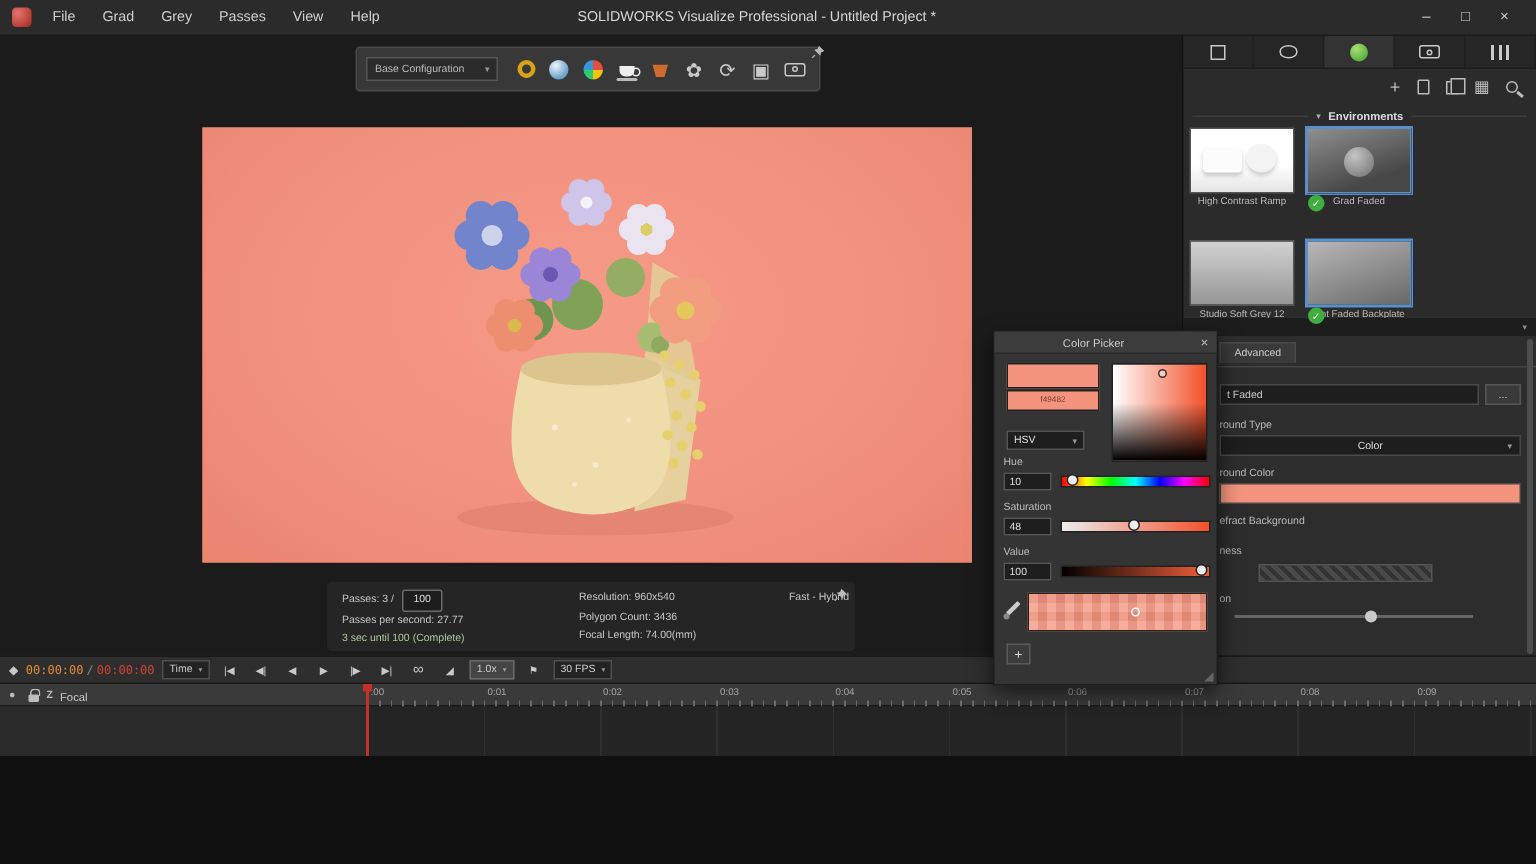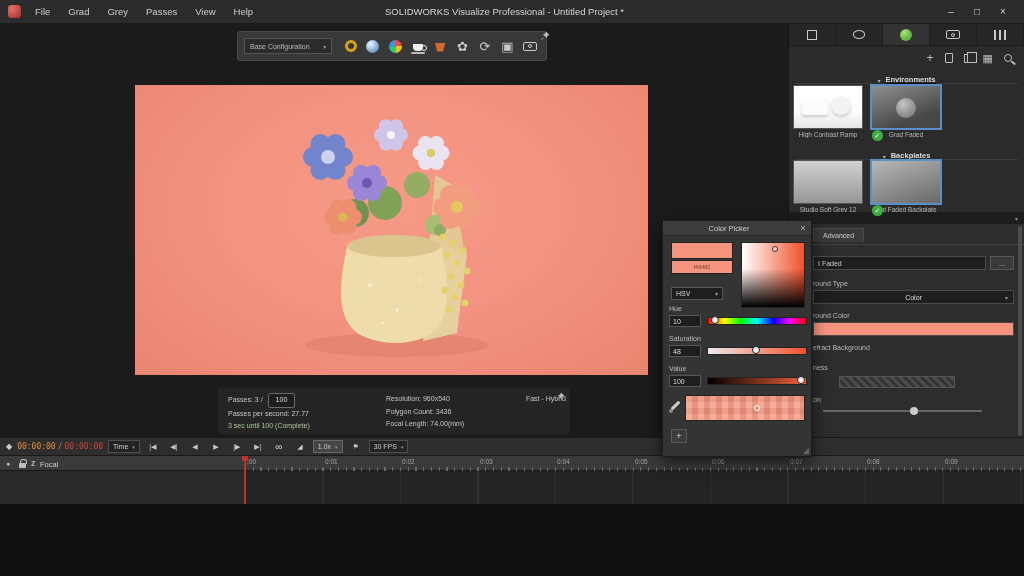--- a/index.html
+++ b/index.html
@@ -67,21 +67,21 @@
   .icon-row { position:absolute; left:0; top:22px; width:100%; height:24px; display:flex; align-items:center;
               justify-content:flex-end; gap:11px; padding-right:12px; color:#bdbdbd; }
   .plus { font-size:12px; line-height:1; }
   .i-doc { width:8px; height:10px; border:1px solid #bdbdbd; border-radius:1px; }
   .i-copy { position:relative; width:8px; height:9px; border:1px solid #bdbdbd; }
   .i-copy:after { content:""; position:absolute; left:2px; top:-3px; width:8px; height:9px; border:1px solid #bdbdbd; background:#2b2b2b; }
   .i-grid { font-size:11px; line-height:1; }
   .i-search { position:relative; width:8px; height:8px; border:1.5px solid #bdbdbd; border-radius:50%; }
   .i-search:after { content:""; position:absolute; left:6px; top:7px; width:5px; height:1.5px; background:#bdbdbd; transform:rotate(40deg); }
 
-  .sec-head { position:absolute; left:0; width:100%; height:14px; display:flex; align-items:flex-end; gap:5px; padding:0 6px;text-decoration:underline; }
+  .sec-head { position:absolute; left:0; width:100%; height:14px; display:flex; align-items:center; gap:5px; padding:0 6px; }
   .sec-head .ln { flex:1; height:1px; background:#3d3d3d; }
   .sec-head .tt { font-size:7.5px; font-weight:bold; color:#ddd; white-space:nowrap; }
   .sec-head .ar { font-size:6px; color:#aaa; }
   .thumbs { position:absolute; left:4px; display:flex; gap:8px; }
   .thumb { width:70px; position:relative; }
   .thumb .img { position:relative; height:44px; border:1px solid #555; overflow:hidden; }
   .thumb.sel .img { border:1px solid #5a90c8; box-shadow:0 0 0 1px #5a90c8; }
   .thumb .lbl { margin-top:2px; font-size:6.5px; color:#b8b8b8; text-align:center; white-space:nowrap; overflow:hidden; }
   .chk { position:absolute; left:1px; bottom:-3px; width:11px; height:11px; background:#3fae3f; border-radius:50%;
          color:#fff; font-size:7px; display:flex; align-items:center; justify-content:center; z-index:3; }
@@ -412,26 +412,20 @@
       </div>
       <div class="thumb sel">
         <div class="img env2">
             <span class="s1"></span>
           </div>
         <span class="chk">✓</span>
         <div class="lbl">Grad Faded</div>
       </div>
     </div>
 
-    <div class="sec-head" style="top:122px">
-      <span class="ln"></span>
-      <span class="ar">▾</span>
-      <span class="tt">Backplates</span>
-      <span class="ln"></span>
-    </div>
     <div class="thumbs" style="top:136px">
       <div class="thumb">
         <div class="img bp1"></div>
         <div class="lbl">Studio Soft Grey 12</div>
       </div>
       <div class="thumb sel">
         <div class="img bp2"></div>
         <span class="chk">✓</span>
         <div class="lbl">oint Faded Backplate</div>
       </div>

